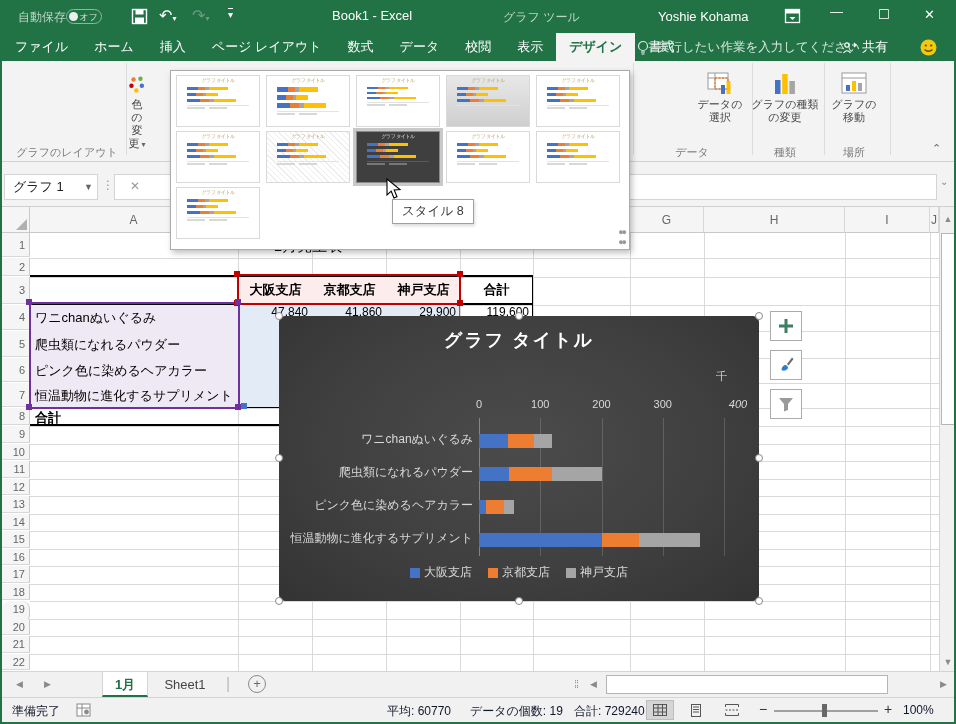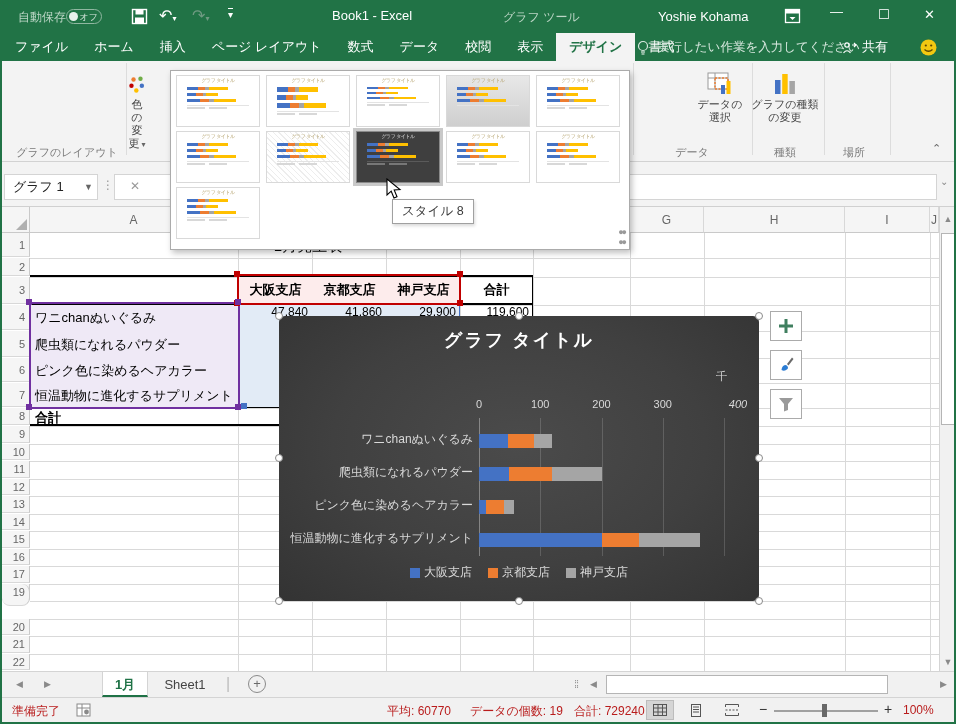--- a/index.html
+++ b/index.html
@@ -100,21 +100,21 @@
   #vthumb { position:absolute; left:1px; top:26px; width:14px; height:192px; background:#fff; border:1px solid #b5b5b5; }
 
   
   #tabsrow { position:absolute; left:0; top:671px; width:100%; height:26px; background:#f1f1f1; border-top:1px solid #d4d4d4; z-index:35; }
   .stab { position:absolute; top:0; height:25px; line-height:25px; font-size:13px; text-align:center; color:#444; }
   .stab.active { background:#fff; color:#1f7246; font-weight:bold; border-bottom:2px solid #1f7246; border-left:1px solid #d4d4d4; border-right:1px solid #d4d4d4; }
   #hthumb { position:absolute; left:604px; top:3px; width:282px; height:19px; background:#fff; border:1px solid #b5b5b5; }
 
   
   #statusbar { position:absolute; left:0; top:697px; width:100%; height:25px; background:#f1f1f1; border-top:1px solid #d4d4d4; z-index:35; }
-  #statusbar span { font-size:12px; color:#b91c1c; }
+  #statusbar span { font-size:12px; color:#0f172a; }
   .viewbtn { position:absolute; top:2px; width:28px; height:20px; display:flex; align-items:center; justify-content:center; }
   .viewbtn.sel { background:#d5d5d5; border:1px solid #bcbcbc; }
   #greenstrip { position:absolute; left:0; top:722px; width:100%; height:2px; background:#217346; z-index:70; }
 </style>
 </head>
 <body>
 
 <div id="app">
 
   <div id="ctx-block"></div>
@@ -223,20 +223,33 @@
         <rect x="10.2" y="4" width="5.5" height="20" fill="#ffc000"></rect>
         <rect x="17.4" y="11" width="5.5" height="13" fill="#a5a5a5"></rect>
       </svg>
         </div>
       <div class="l">グラフの種類</div>
       <div class="l">の変更</div>
     </div>
     <div class="grp-label" style="left:748px;width:70px">種類</div>
 
     <div class="rb-div" style="left:822px"></div>
+    <div class="rb-btn" style="left:824px;width:56px">
+      <div class="ic">
+          <svg width="30" height="28" viewBox="0 0 30 28">
+        <rect x="3" y="3" width="24" height="20" fill="#fff" stroke="#9a9a9a"></rect>
+        <line x1="3" y1="8" x2="27" y2="8" stroke="#9a9a9a"></line>
+        <rect x="7" y="15" width="4" height="6" fill="#4472C4"></rect>
+        <rect x="13" y="11" width="4" height="10" fill="#ffc000"></rect>
+        <rect x="19" y="13" width="4" height="8" fill="#a5a5a5"></rect>
+      </svg>
+        </div>
+      <div class="l">グラフの</div>
+      <div class="l">移動</div>
+    </div>
     <div class="grp-label" style="left:824px;width:56px">場所</div>
     <div class="rb-div" style="left:888px"></div>
     <span class="abs" style="left:930px;top:81px;color:#666;font-size:11px">⌃</span>
   </div>
 
   <div id="formulabar">
     <div id="namebox">
       <span>グラフ 1</span>
       <span class="nb-caret">▼</span>
     </div>
@@ -298,21 +311,21 @@
       <div class="rowhdr" style="top: 513.5px; height: 16.5px; line-height: 16.5px;">14</div>
       <div class="gline-h" style="left: 28px; top: 513.5px; width: 909px;"></div>
       <div class="rowhdr" style="top: 531px; height: 16.5px; line-height: 16.5px;">15</div>
       <div class="gline-h" style="left: 28px; top: 531px; width: 909px;"></div>
       <div class="rowhdr" style="top: 548.5px; height: 16.5px; line-height: 16.5px;">16</div>
       <div class="gline-h" style="left: 28px; top: 548.5px; width: 909px;"></div>
       <div class="rowhdr" style="top: 566px; height: 16.5px; line-height: 16.5px;">17</div>
       <div class="gline-h" style="left: 28px; top: 566px; width: 909px;"></div>
       <div class="rowhdr" style="top: 583.5px; height: 16.5px; line-height: 16.5px;">18</div>
       <div class="gline-h" style="left: 28px; top: 583.5px; width: 909px;"></div>
-      <div class="rowhdr" style="top: 584px; height: 22px; line-height: 16.5px; border-radius: 8px;">19</div>
+      <div class="rowhdr" style="top: 601px; height: 22px; line-height: 16.5px; border-radius: 8px;">19</div>
       <div class="gline-h" style="left: 28px; top: 601px; width: 909px;"></div>
       <div class="rowhdr" style="top: 618.5px; height: 16.5px; line-height: 16.5px;">20</div>
       <div class="gline-h" style="left: 28px; top: 618.5px; width: 909px;"></div>
       <div class="rowhdr" style="top: 636px; height: 16.5px; line-height: 16.5px;">21</div>
       <div class="gline-h" style="left: 28px; top: 636px; width: 909px;"></div>
       <div class="rowhdr" style="top: 653.5px; height: 16.5px; line-height: 16.5px;">22</div>
       <div class="gline-h" style="left: 28px; top: 653.5px; width: 909px;"></div>
     </div>
 
   <div class="cell" style="left:236px;top:237px;width:140px;text-align:center;font-size:15px">1月売上表</div>

